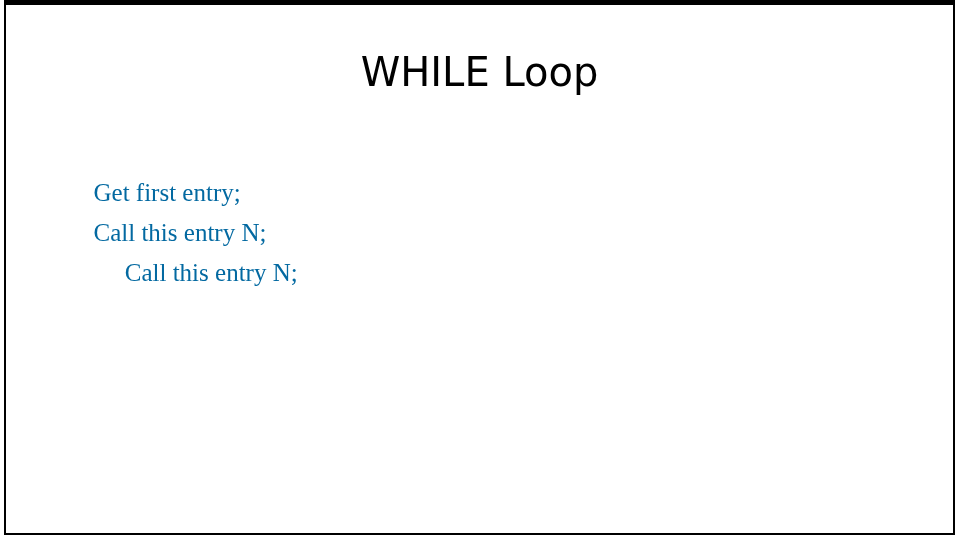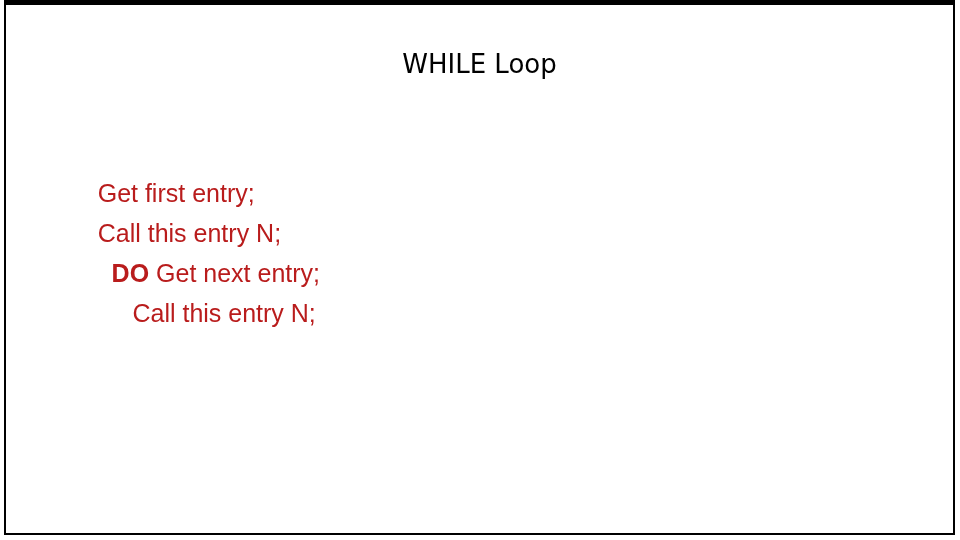--- a/index.html
+++ b/index.html
@@ -28,41 +28,41 @@
     box-sizing: border-box;
   }
 
   #title {
     position: absolute;
     left: 0;
     top: 44px;
     width: 100%;
     text-align: center;
     font-family: "DejaVu Sans", sans-serif;
-    font-size: 26px;
+    font-size: 40px;
     font-weight: 400;
     color: #000000;
     letter-spacing: 0px;
     white-space: pre;
   }
 
   #body-block {
     position: absolute;
     left: 50px;
     top: 128px;
     width: 860px;
   }
 
   .code-line {
-    font-family: Liberation Sans, sans-serif;
+    font-family: Liberation Serif, serif;
     font-size: 25px;
     font-weight: 400;
     line-height: 40px;
     height: 40px;
-    color: #b91c1c;
+    color: #0369a1;
     white-space: pre;
   }
 
   .kw {
     font-weight: 700;
   }
 </style>
 </head>
 <body>
 
@@ -74,23 +74,20 @@
 
     <div class="code-line">
       <span></span><span class="kw"></span><span>Get first entry;</span>
     </div>
 
     <div class="code-line">
       <span></span><span class="kw"></span><span>Call this entry N;</span>
     </div>
 
 
-    <div class="code-line">
-      <span>  </span><span class="kw">DO</span><span> Get next entry;</span>
-    </div>
 
     <div class="code-line">
       <span>     </span><span class="kw"></span><span>Call this entry N;</span>
     </div>
 
 
   </div>
 </div>
 
 </body></html>

